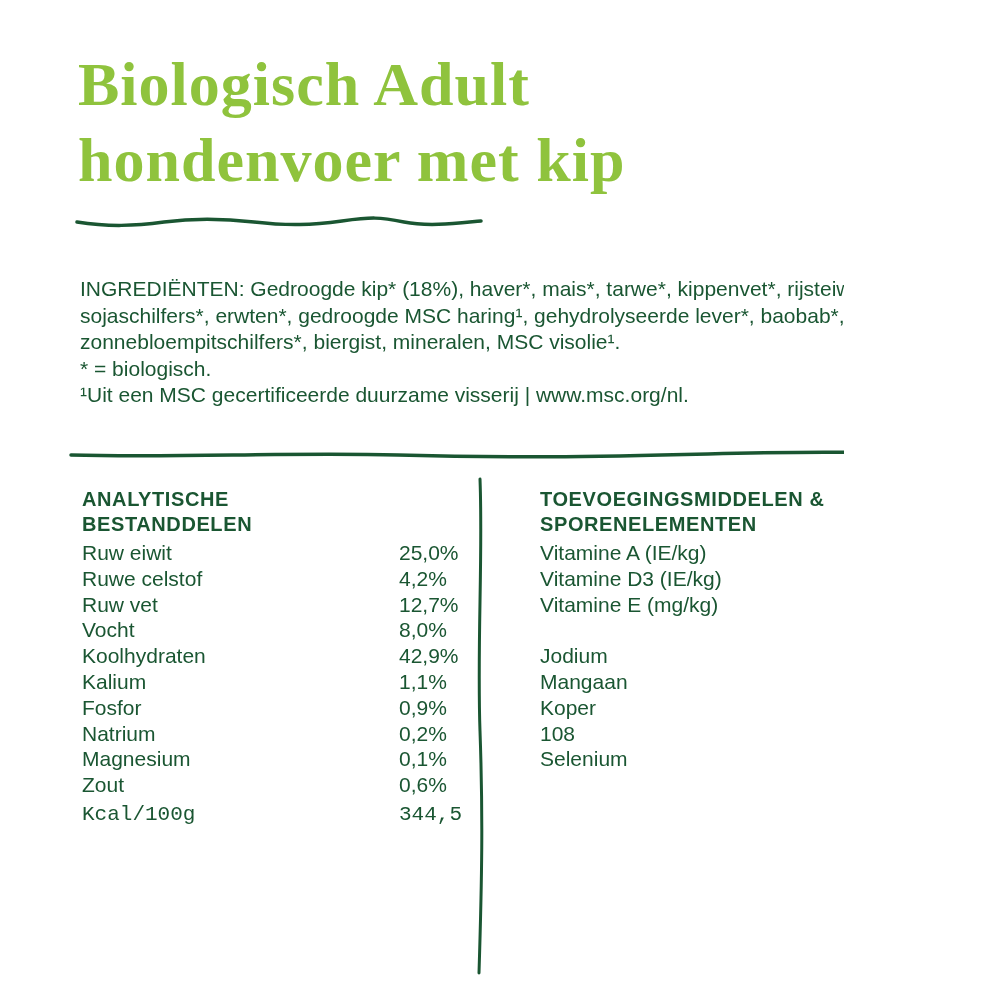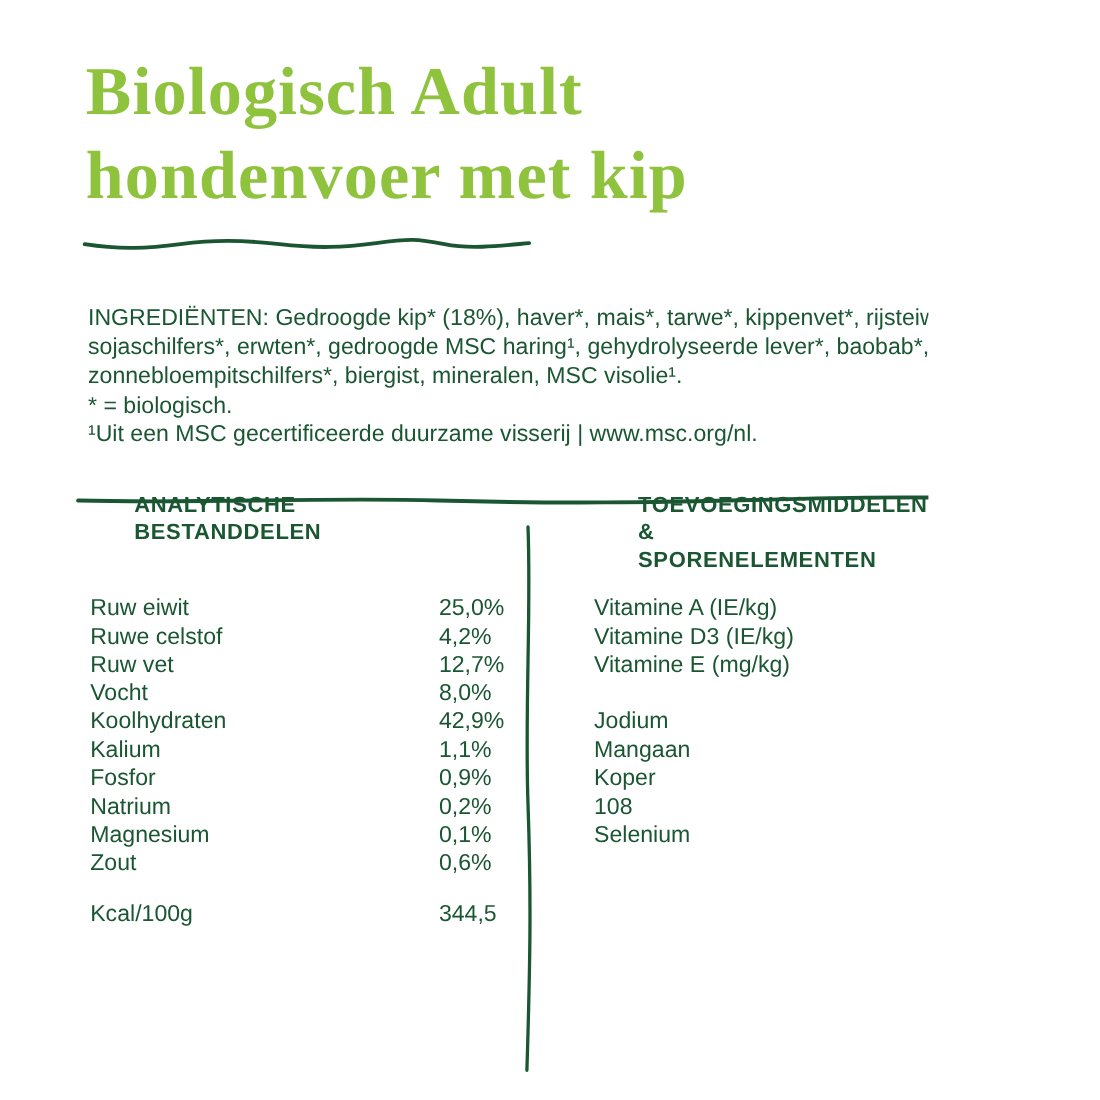--- a/index.html
+++ b/index.html
@@ -24,45 +24,44 @@
     color:var(--title-green);
   }
   .squiggle{position:absolute;}
   .ingredients{
     position:absolute;left:80px;top:276px;width:848px;
     font-size:21px;line-height:26.5px;
     color:var(--dark-green);
   }
   .ingredients strong{font-weight:400;}
   .col-heading{
-    position:absolute;top:447px;
+    position:absolute;top:487px;
     font-size:20px;font-weight:700;line-height:25px;
     letter-spacing:0.6px;
     color:var(--dark-green);
     white-space:pre-line;
-    margin-left:40px;
   }
   .col-heading.left{left:82px;}
   .col-heading.right{left:540px;}
   .data-table{
     position:absolute;top:540px;
     color:var(--dark-green);
     font-size:21px;
   }
   .data-table.left{left:82px;width:392px;}
   .data-table.right{left:540px;width:404px;}
   .row{
     display:grid;
     grid-template-columns:285px auto;
     height:25.8px;line-height:25.8px;
     white-space:nowrap;
     gap:32px;
   }
   .spacer-row{height:25.8px;}
-  .energy-row{margin-top:20px;}
+  .energy-row{margin-top:4px;font-family:Liberation Mono, monospace;}
 </style>
 </head>
 <body>
 
 <div class="page">
 
   <h1 class="title">
     <span style="display:block">Biologisch Adult</span>
     <span style="display:block">hondenvoer met kip</span>
   </h1>

